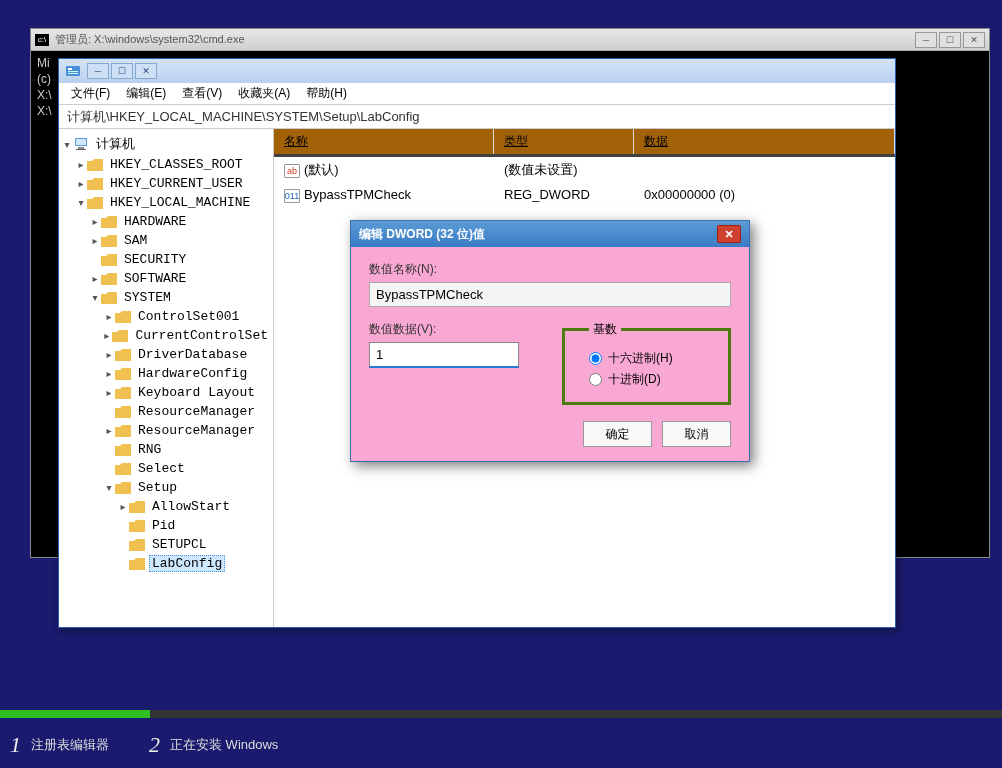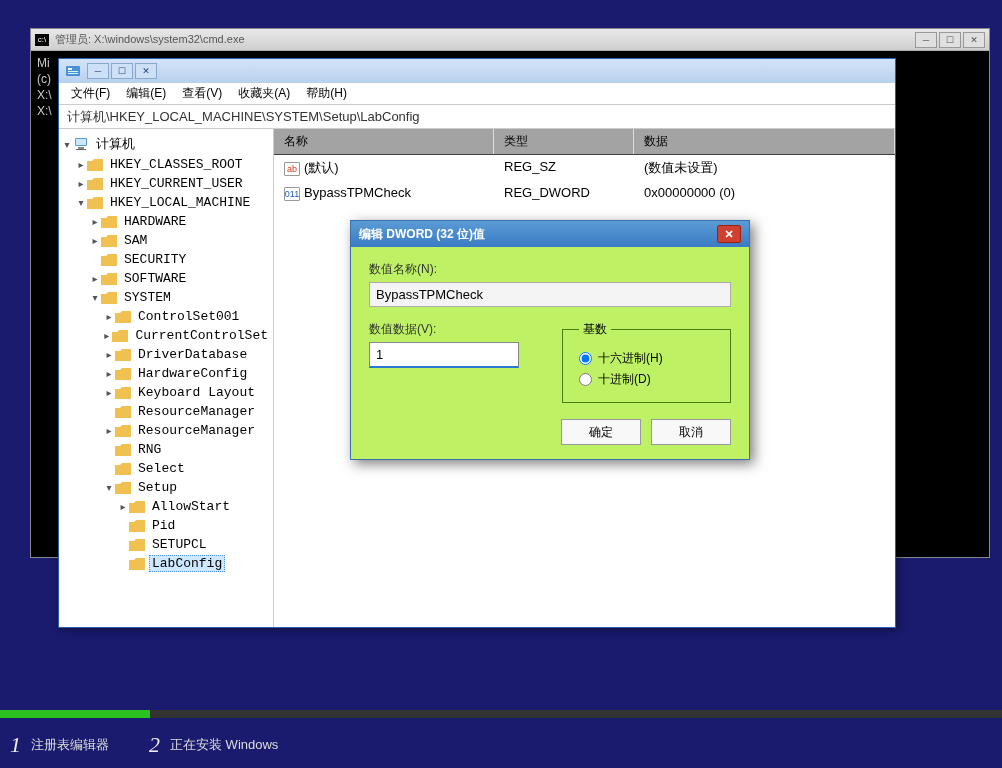--- a/index.html
+++ b/index.html
@@ -19,57 +19,57 @@
 .reg-title { height: 24px; background: linear-gradient(#d4e4f7,#b8d0ee); display: flex; align-items: center; padding: 0 6px; font-size: 12px; color: #2a4a7a; }
 .reg-title-icon { width: 16px; height: 16px; margin-right: 6px; }
 .reg-title-text { flex: 1; }
 .reg-title .winbtn { background: #cde0f5; border-color: #88a8cc; }
 .reg-menu { height: 22px; border-bottom: 1px solid #ccc; display: flex; align-items: center; padding: 0 4px; font-size: 12px; }
 .reg-menu-item { padding: 2px 8px; cursor: pointer; }
 .reg-path { height: 24px; border-bottom: 1px solid #ccc; display: flex; align-items: center; padding: 0 8px; font-size: 13px; color: #333; }
 .reg-body { display: flex; height: calc(100% - 70px); }
 .reg-tree { width: 215px; border-right: 1px solid #ccc; overflow: auto; padding: 4px 2px; font-size: 13px; }
 .reg-list { flex: 1; padding: 0; font-size: 13px; }
-.reg-list-hdr { display: flex; border-bottom: 1px solid #404040; background: #a3a3a3; }
+.reg-list-hdr { display: flex; border-bottom: 3px solid #404040; background: #a16207; text-decoration: underline; }
 .reg-list-hdr > div { padding: 4px 10px; border-right: 1px solid #ddd; font-size: 12px; }
 .reg-col-name { width: 220px; }
 .reg-col-type { width: 140px; }
 .reg-col-data { flex: 1; }
 .reg-row { display: flex; padding: 2px 0; }
 .reg-row > div { padding: 2px 10px; }
 .reg-val-icon { width: 16px; height: 14px; display: inline-flex; align-items: center; justify-content: center; margin-right: 4px; font-size: 9px; border: 1px solid #999; background: #fff; color: #d04020; border-radius: 1px; vertical-align: middle; }
 .dword-icon { color: #2060c0; }
 
 
 .tree-node { white-space: nowrap; display: flex; align-items: center; padding: 1px 0; }
 .tree-indent { display: inline-block; }
 .tree-expander { width: 12px; display: inline-flex; justify-content: center; cursor: pointer; color: #555; font-size: 10px; }
 .tree-folder { width: 16px; height: 12px; display: inline-block; margin-right: 4px; }
 .tree-label { cursor: pointer; padding: 1px 3px; font-family: Liberation Mono, monospace; }
 .tree-label.selected { background: #cde8ff; border: 1px dotted #4a90d9; padding: 0 2px; }
 .computer-icon { width: 16px; height: 14px; display: inline-block; margin-right: 4px; }
 
 
-.dialog { position: absolute; left: 350px; top: 220px; width: 400px; background: #bef264; border: 1px solid #3a6fb0; box-shadow: 4px 4px 12px rgba(0,0,0,0.5); }
+.dialog { position: absolute; left: 350px; top: 220px; width: 400px; background: #f9a8d4; border: 1px solid #3a6fb0; box-shadow: 4px 4px 12px rgba(0,0,0,0.5); }
 .dialog-title { height: 26px; background: linear-gradient(#5a9bd5,#3a7bc5); color: #fff; display: flex; align-items: center; padding: 0 8px; font-size: 12px; font-weight: bold; }
 .dialog-title-text { flex: 1; }
 .dialog-close { width: 24px; height: 18px; background: #d04030; color: #fff; border: 1px solid #a02010; display: flex; align-items: center; justify-content: center; font-size: 11px; cursor: pointer; border-radius: 2px; }
 .dialog-body { padding: 14px 18px; }
 .dlg-label { font-size: 12px; color: #333; margin-bottom: 4px; }
 .dlg-field { width: 100%; padding: 4px 6px; border: 1px solid #aaa; font-size: 13px; margin-bottom: 14px; background: #fff; }
 .dlg-field-ro { background: #f4f4f4; }
 .dlg-row { display: flex; gap: 24px; }
 .dlg-col { flex: 1; }
 .dlg-input { width: 150px; padding: 4px 6px; border: 1px solid #888; border-bottom: 2px solid #2a7ad0; font-size: 13px; }
-.dlg-fieldset { border: 1px solid #4d7c0f; padding: 8px 16px 10px; }
+.dlg-fieldset { border: 3px solid #4d7c0f; padding: 8px 24px 10px; }
 .dlg-legend { font-size: 12px; padding: 0 4px; }
 .dlg-radio { display: flex; align-items: center; margin: 4px 0; font-size: 12px; }
 .dlg-radio input { margin-right: 6px; }
 .dlg-buttons { display: flex; justify-content: flex-end; gap: 10px; margin-top: 16px; }
-.dlg-btn { width: 80px; height: 26px; background: #f8f8f8; border: 1px solid #999; font-size: 12px; cursor: pointer; }
+.dlg-btn { width: 69px; height: 26px; background: #f8f8f8; border: 1px solid #999; font-size: 12px; cursor: pointer; }
 
 
 .bottom-bar { position: absolute; left: 0; bottom: 0; width: 100%; height: 58px; }
 .progress { height: 8px; background: #333; display: flex; }
 .progress-done { background: #2ec020; width: 15%; }
 .status-row { display: flex; align-items: center; padding: 14px 10px; color: #ddd; font-size: 13px; gap: 40px; }
 .status-item { display: flex; align-items: center; gap: 10px; }
 .status-num { font-family: Georgia, serif; font-size: 22px; font-style: italic; color: #eee; }
 
 svg { display: block; }
@@ -353,21 +353,20 @@
         </div>
     </div>
     <div class="reg-list">
       <div class="reg-list-hdr">
         <div class="reg-col-name">名称</div>
         <div class="reg-col-type">类型</div>
         <div class="reg-col-data">数据</div>
       </div>
       <div class="reg-row">
         <div class="reg-col-name"><span class="reg-val-icon">ab</span><span>(默认)</span></div>
-        <div class="reg-col-type">REG_SZ</div>
         <div class="reg-col-data">(数值未设置)</div>
       </div>
       <div class="reg-row">
         <div class="reg-col-name"><span class="reg-val-icon dword-icon">011</span><span>BypassTPMCheck</span></div>
         <div class="reg-col-type">REG_DWORD</div>
         <div class="reg-col-data">0x00000000 (0)</div>
       </div>
     </div>
   </div>
 </div>

